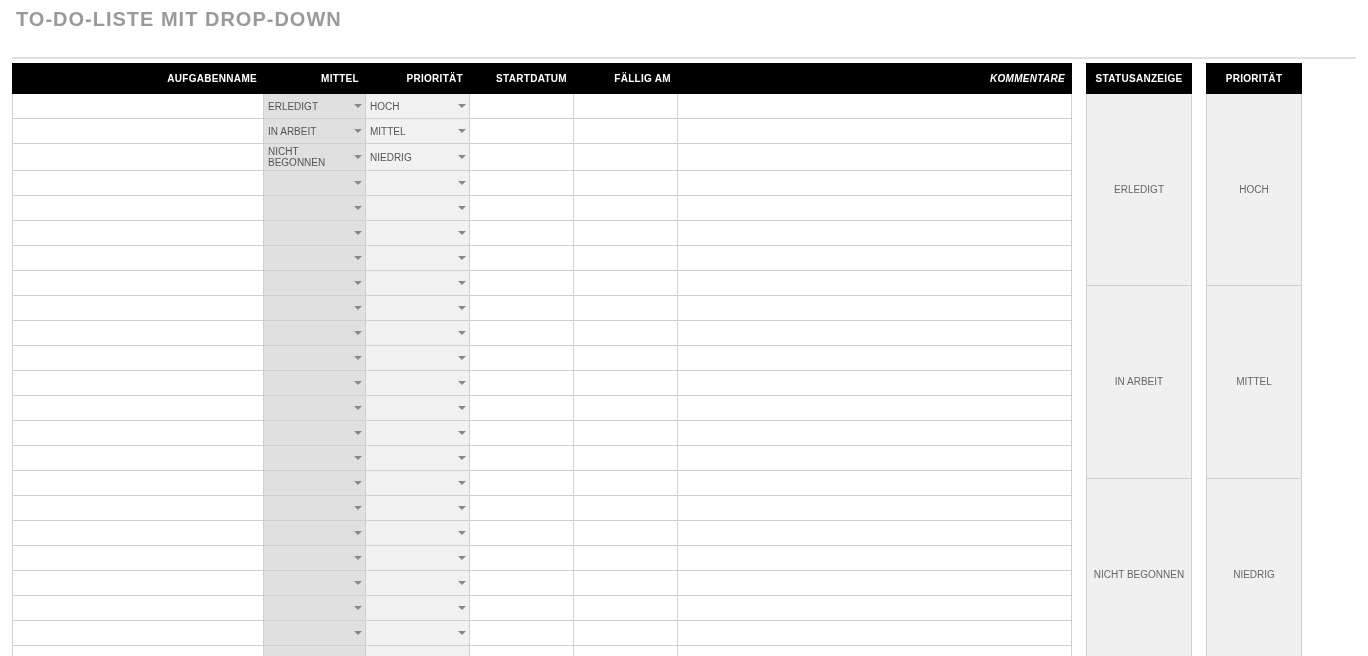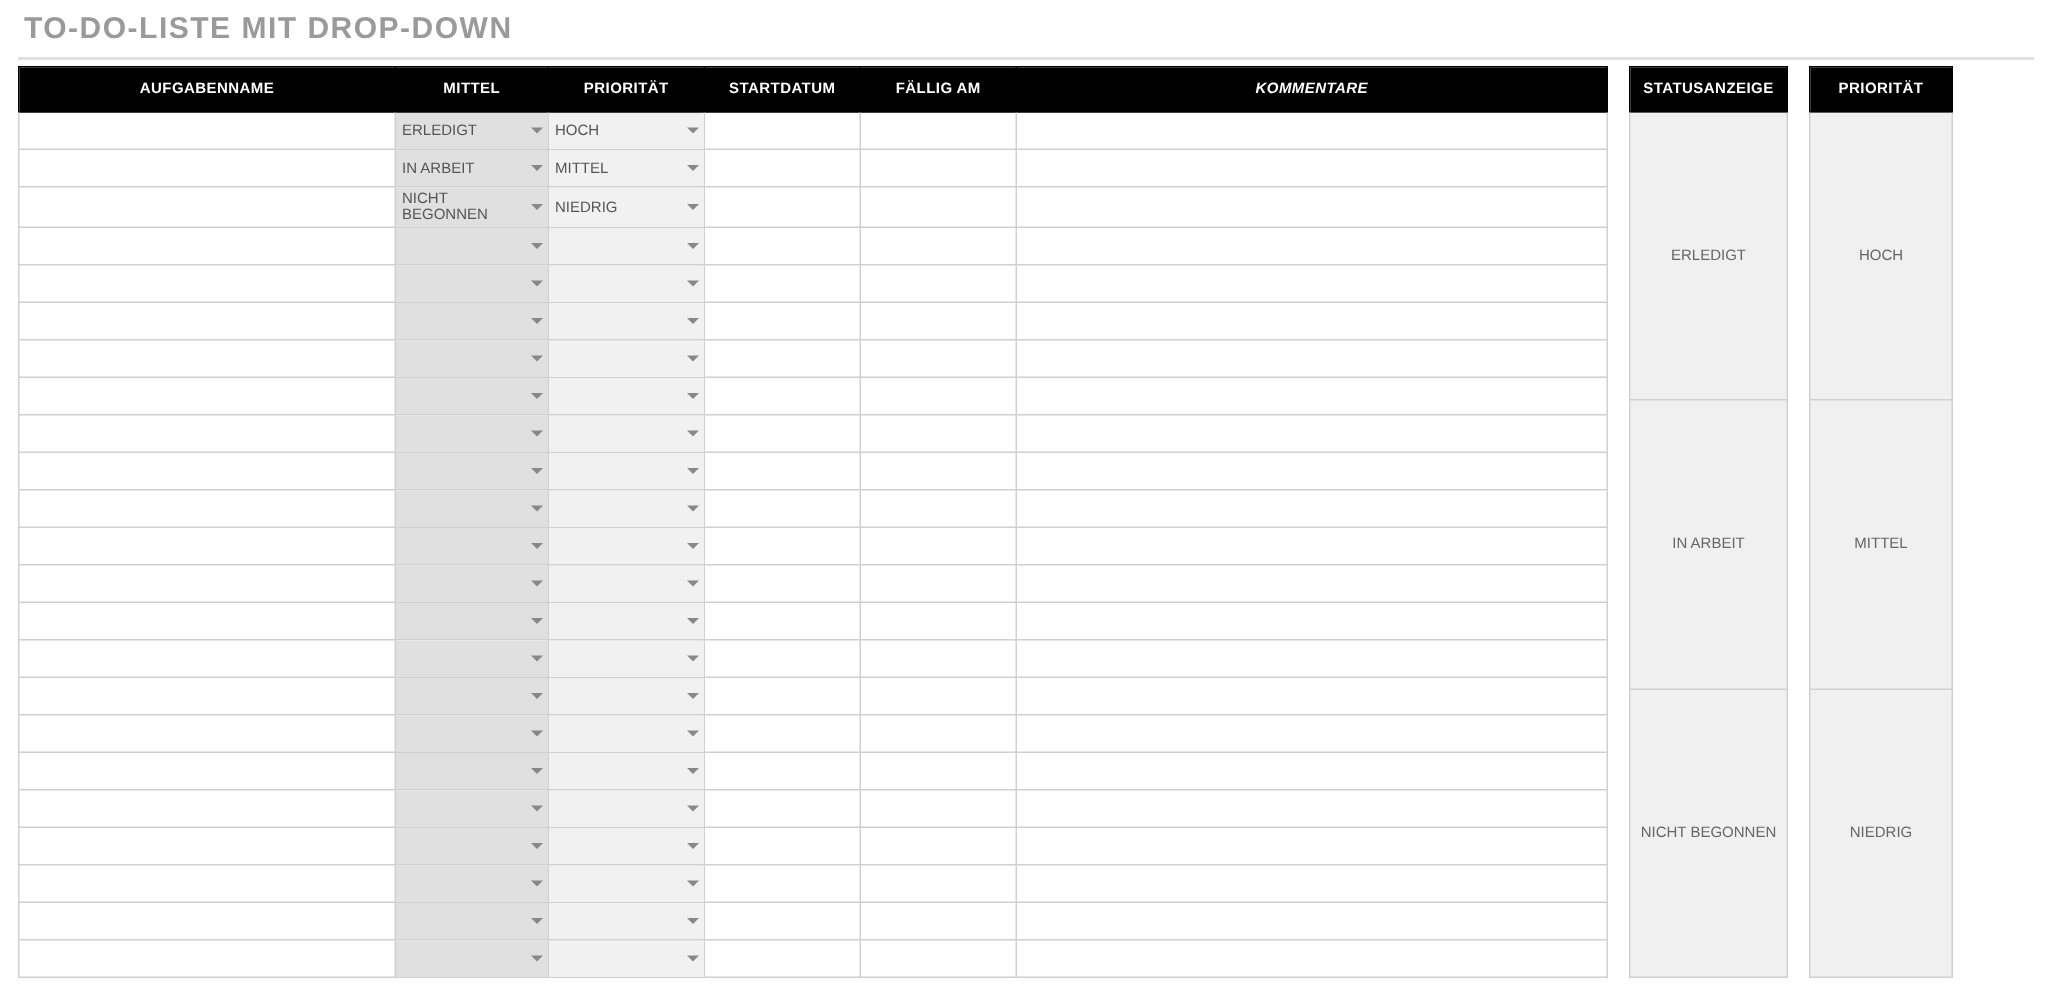--- a/index.html
+++ b/index.html
@@ -9,40 +9,40 @@
     width: 1368px;
     height: 656px;
     overflow: hidden;
     padding: 8px 12px;
   }
   .title {
     font-size: 20px;
     font-weight: bold;
     letter-spacing: 1px;
     color: #9a9a9a;
-    margin-bottom: 7px;
+    margin-bottom: 26px;
     margin-left: 4px;
   }
   .hr-line {
     border-bottom: 2px solid #e0e0e0;
     margin-bottom: 4px;
   }
   .layout {
     display: flex;
     gap: 14px;
   }
   table {
     border-collapse: collapse;
   }
   th {
     background: #000;
     color: #fff;
     font-size: 10px;
     font-weight: bold;
-    text-align: center;
+    text-align: right;
     padding: 6px 6px;
     border: 1px solid #000;
     height: 30px;
     vertical-align: middle;
     letter-spacing: 0.3px;
   }
   td {
     border: 1px solid #d0d0d0;
     font-size: 10px;
     height: 25px;

